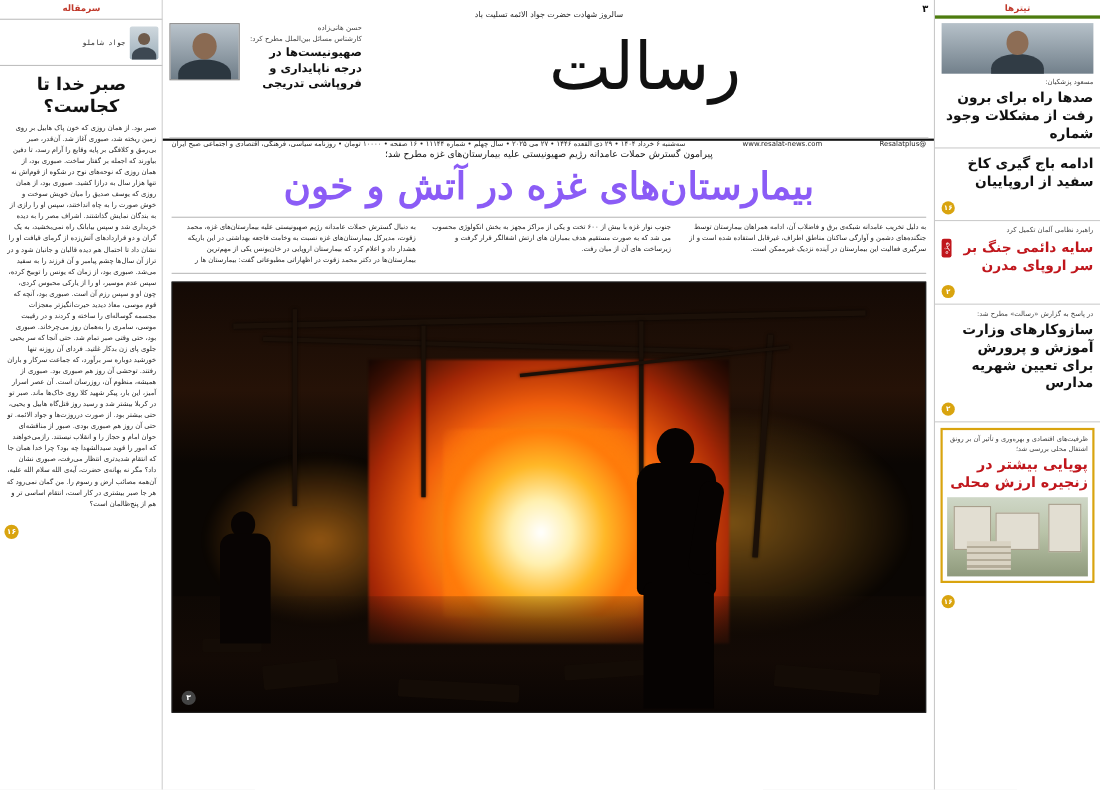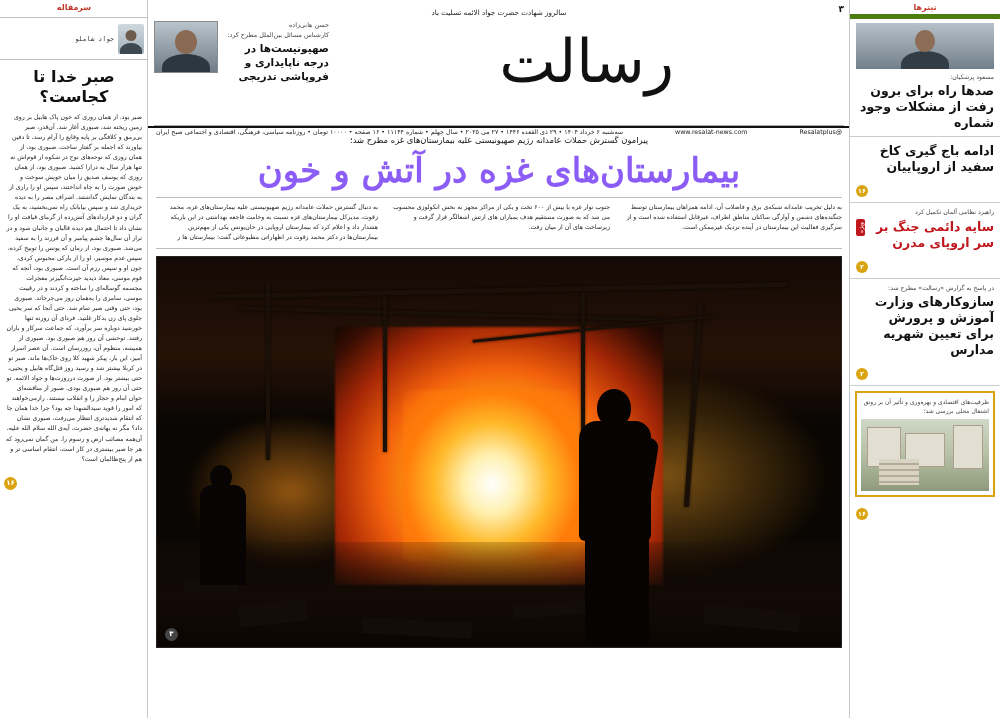--- a/index.html
+++ b/index.html
@@ -190,21 +190,21 @@
     background: #080403; border-radius: 12px 12px 0 0;
   }
   .rubble {
     position: absolute; background: #140c06; border-radius: 2px;
   }
   .photo-pagenum {
     position: absolute; left: 8px; bottom: 6px;
   }
 
   
-  #right-col .sec-head { border-bottom: 5px solid #4d7c0f; }
+  #right-col .sec-head { border-bottom: 3px solid #4d7c0f; }
   .r-item { padding: 4px 6px 5px; border-bottom: 1px solid #ccc; }
   .r-kicker { font-size: 6.2px; color: #444; line-height: 1.5; text-align: right; }
   .r-head {
     font-size: 12.5px; font-weight: bold; color: #111;
     line-height: 1.28; text-align: right; margin-top: 2px;
   }
   .r-head.red { color: #c0161c; }
   .r-photo {
     width: 100%; height: 46px; margin-bottom: 3px;
     background: linear-gradient(#b6c1c9, #72808b); position: relative; overflow: hidden;
@@ -390,20 +390,21 @@
       <div class="r-kicker">در پاسخ به گزارش «رسالت» مطرح شد:</div>
       <div class="r-head">سازوکارهای وزارت آموزش و پرورش برای تعیین شهریه مدارس</div>
       <div class="r-num">
         <span class="pagenum small">۲</span>
       </div>
     </div>
 
 
     <div class="boxed">
       <div class="r-kicker">ظرفیت‌های اقتصادی و بهره‌وری و تأثیر آن بر رونق اشتغال محلی بررسی شد؛</div>
+      <div class="r-head">پویایی بیشتر در زنجیره ارزش محلی</div>
       <div class="box-photo">
         <div class="bldg" style="left:6px;  top:8px;  width:34px; height:40px;"></div>
         <div class="bldg" style="left:44px; top:14px; width:40px; height:34px;"></div>
         <div class="bldg" style="right:6px; top:6px;  width:30px; height:44px;"></div>
         <div class="stair"></div>
       </div>
     </div>
     <div class="cap-num">
       <span class="pagenum small">۱۶</span>
     </div>

